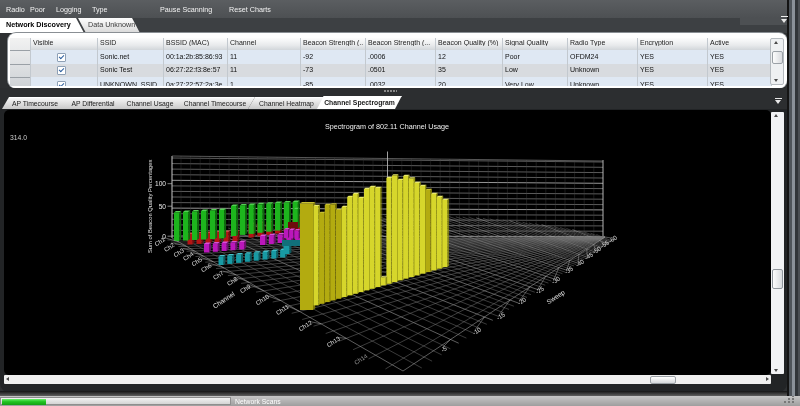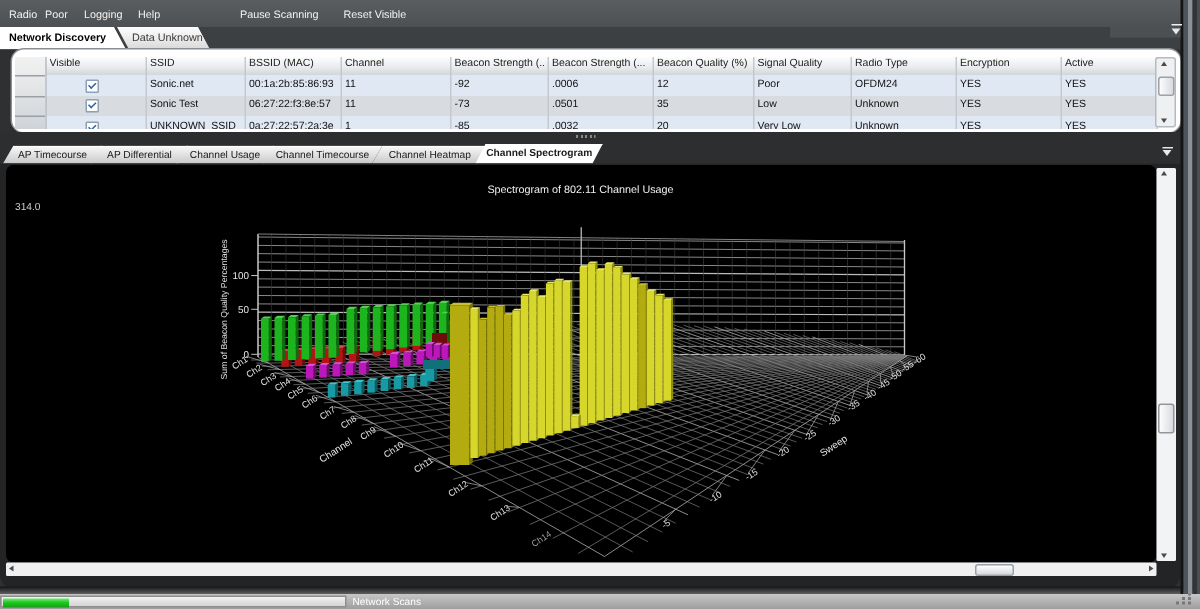--- a/index.html
+++ b/index.html
@@ -43,23 +43,23 @@
  background:linear-gradient(#c6c6c6,#9e9e9e)}
 .pbar{position:absolute;left:0;top:397px;width:231px;height:8px;background:linear-gradient(#f2f2f2,#d4d4d4);border:1px solid #8e8e8e;box-sizing:border-box}
 .pfill{position:absolute;left:1px;top:0.5px;width:44px;height:6px;background:linear-gradient(#6bf06b,#22c522 45%,#15a015)}
 .stext{position:absolute;left:235px;top:397.5px;font-size:6.8px;color:#ffffff}
 .rborder{position:absolute;top:0;height:396px}
 </style></head><body>
 <div class="menubar"></div>
 <span class="mi" style="left:6px">Radio</span>
 <span class="mi" style="left:30px">Poor</span>
 <span class="mi" style="left:56px">Logging</span>
-<span class="mi" style="left:92px">Help</span>
+<span class="mi" style="left:92px">Type</span>
 <span class="mi" style="left:160px">Pause Scanning</span>
-<span class="mi" style="left:229px">Reset Visible</span>
+<span class="mi" style="left:229px">Reset Charts</span>
 <div style="position:absolute;left:740px;top:18px;width:47px;height:7px;background:#4d5053;z-index:4"></div>
 <div style="position:absolute;left:781px;top:15.5px;width:7px;height:1.5px;background:#f0f0f0;z-index:5"></div>
 <div class="wtri-dn" style="left:781px;top:18.5px;z-index:5"></div>
 <div class="strip1"></div>
 <div class="tab1a">Network Discovery</div>
 <div class="tab1b">Data Unknown</div>
 <div class="panel">
     <div class="grid">
       <div style="position:absolute;left:2px;top:5px;width:761px;height:12px;background:linear-gradient(#fdfdfd,#e8eaec 60%,#d2d6da);border-bottom:1px solid #9aa0a6"></div>
       <div style="position:absolute;left:2px;top:17px;width:761px;height:13.5px;background:#dfe8f3;border-bottom:1px solid #bcc3cb"></div>

